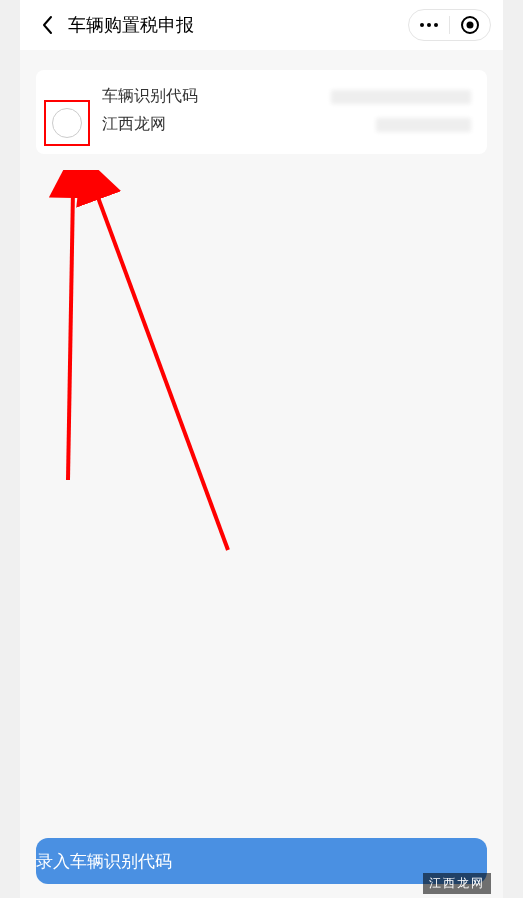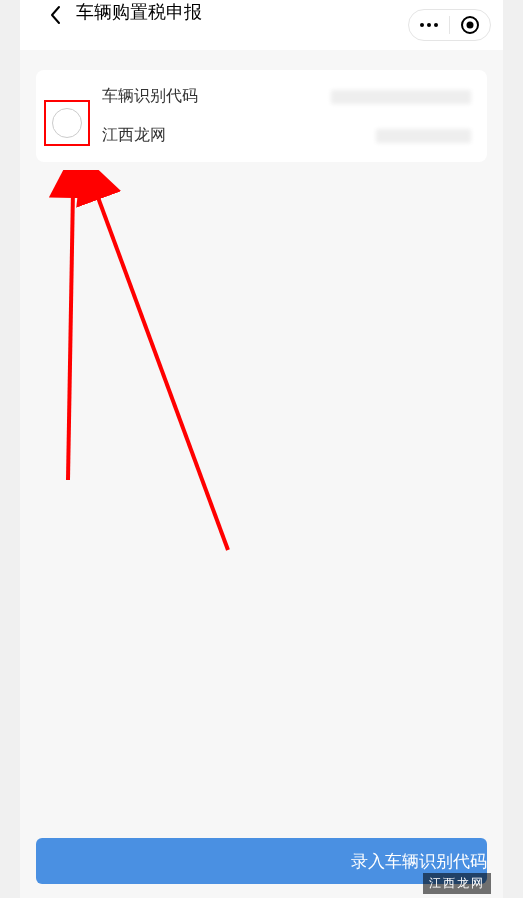--- a/index.html
+++ b/index.html
@@ -18,23 +18,23 @@
     .phone-frame {
       background: #fff;
       width: 100%;
       margin: 0 20px;
       display: flex;
       flex-direction: column;
       position: relative;
     }
     .header {
       display: flex;
-      align-items: flex-start;
+      align-items: center;
       height: 50px;
-      padding: 0 20px;
+      padding: 0 12px;
       position: relative;
     }
     .back-btn {
       display: flex;
       align-items: center;
       justify-content: center;
       width: 30px;
       height: 30px;
       cursor: pointer;
     }
@@ -102,21 +102,21 @@
       height: 30px;
       border: 1px solid #ccc;
       border-radius: 50%;
       cursor: pointer;
       background: #fff;
     }
     .rows {
       flex: 1;
       display: flex;
       flex-direction: column;
-      gap: 18px;
+      gap: 7px;
     }
     .row {
       display: flex;
       align-items: center;
       justify-content: space-between;
     }
     .row-label {
       font-size: 16px;
       color: #333;
     }
@@ -138,26 +138,26 @@
       padding: 14px 16px;
       background: #f7f7f7;
       position: relative;
     }
     .primary-btn {
       width: 100%;
       height: 46px;
       background: #4a90e2;
       color: #fff;
       border: none;
-      border-radius: 6px;
+      border-radius: 12px;
       font-size: 17px;
       cursor: pointer;
       display: flex;
       align-items: center;
-      justify-content: flex-end;
+      justify-content: flex-start;
     }
     .watermark {
       position: absolute;
       right: 12px;
       bottom: 4px;
       background: rgba(0,0,0,0.55);
       color: #fff;
       font-size: 12px;
       padding: 2px 6px;
       letter-spacing: 2px;

